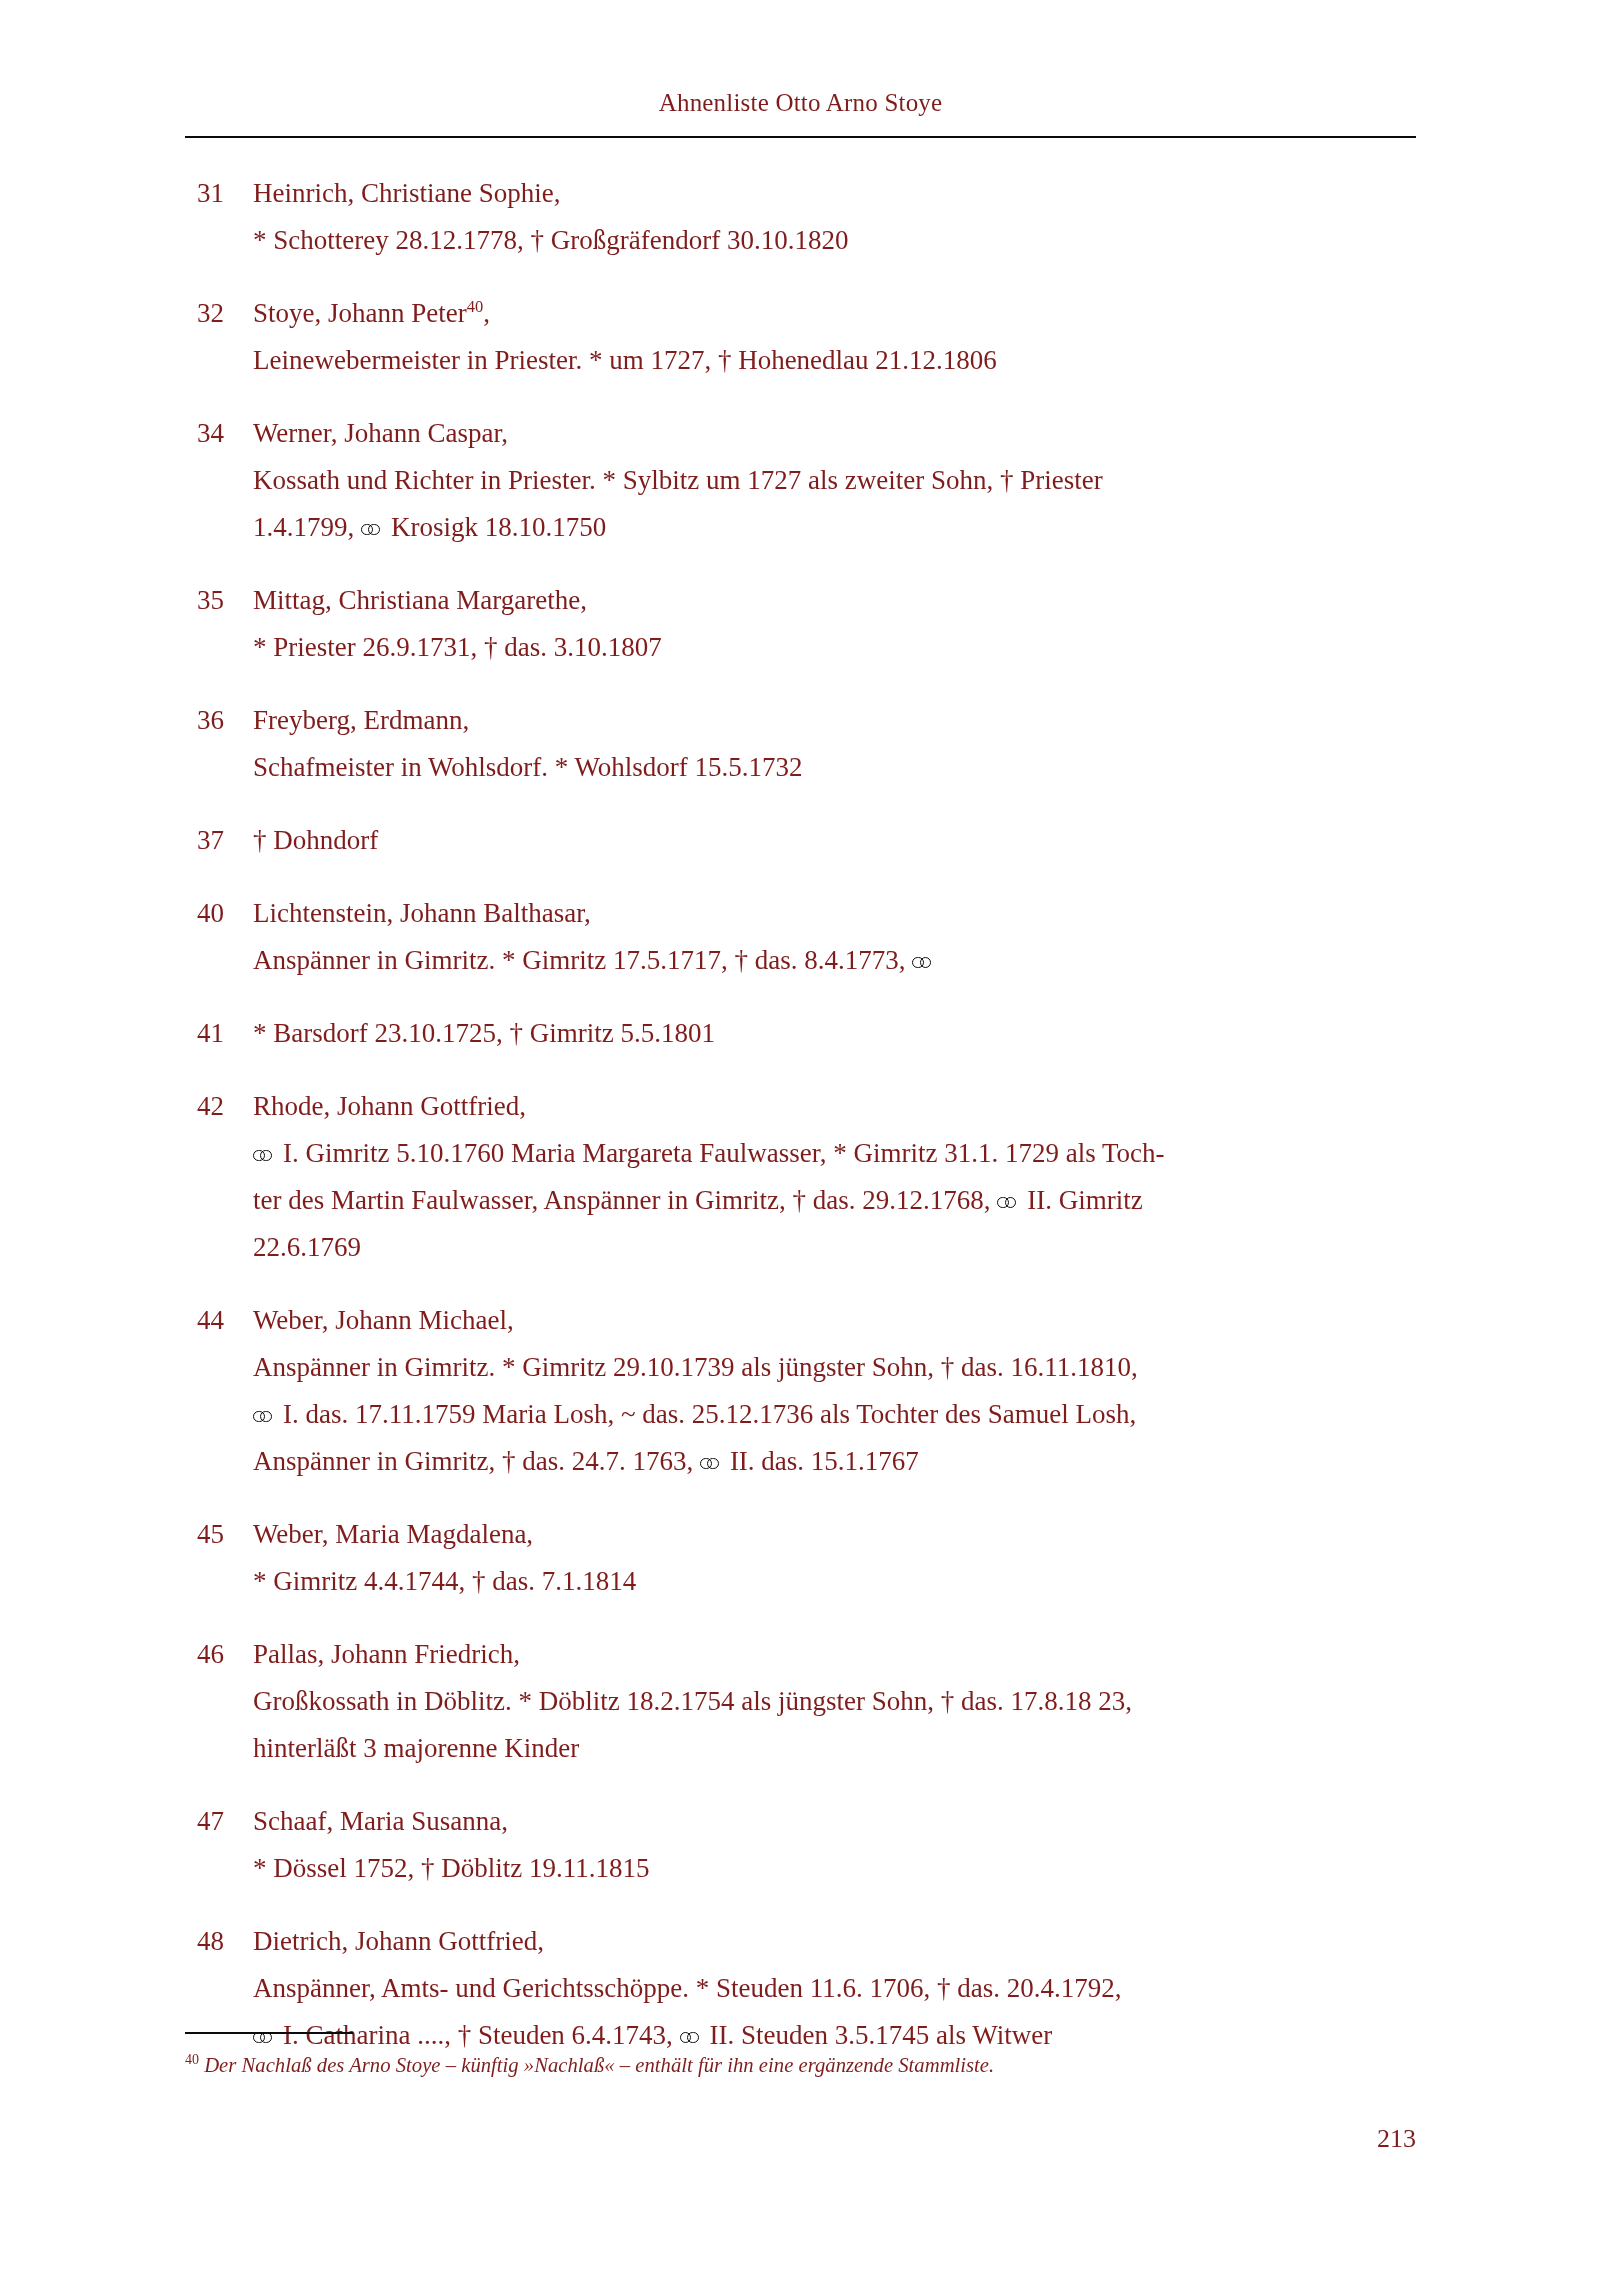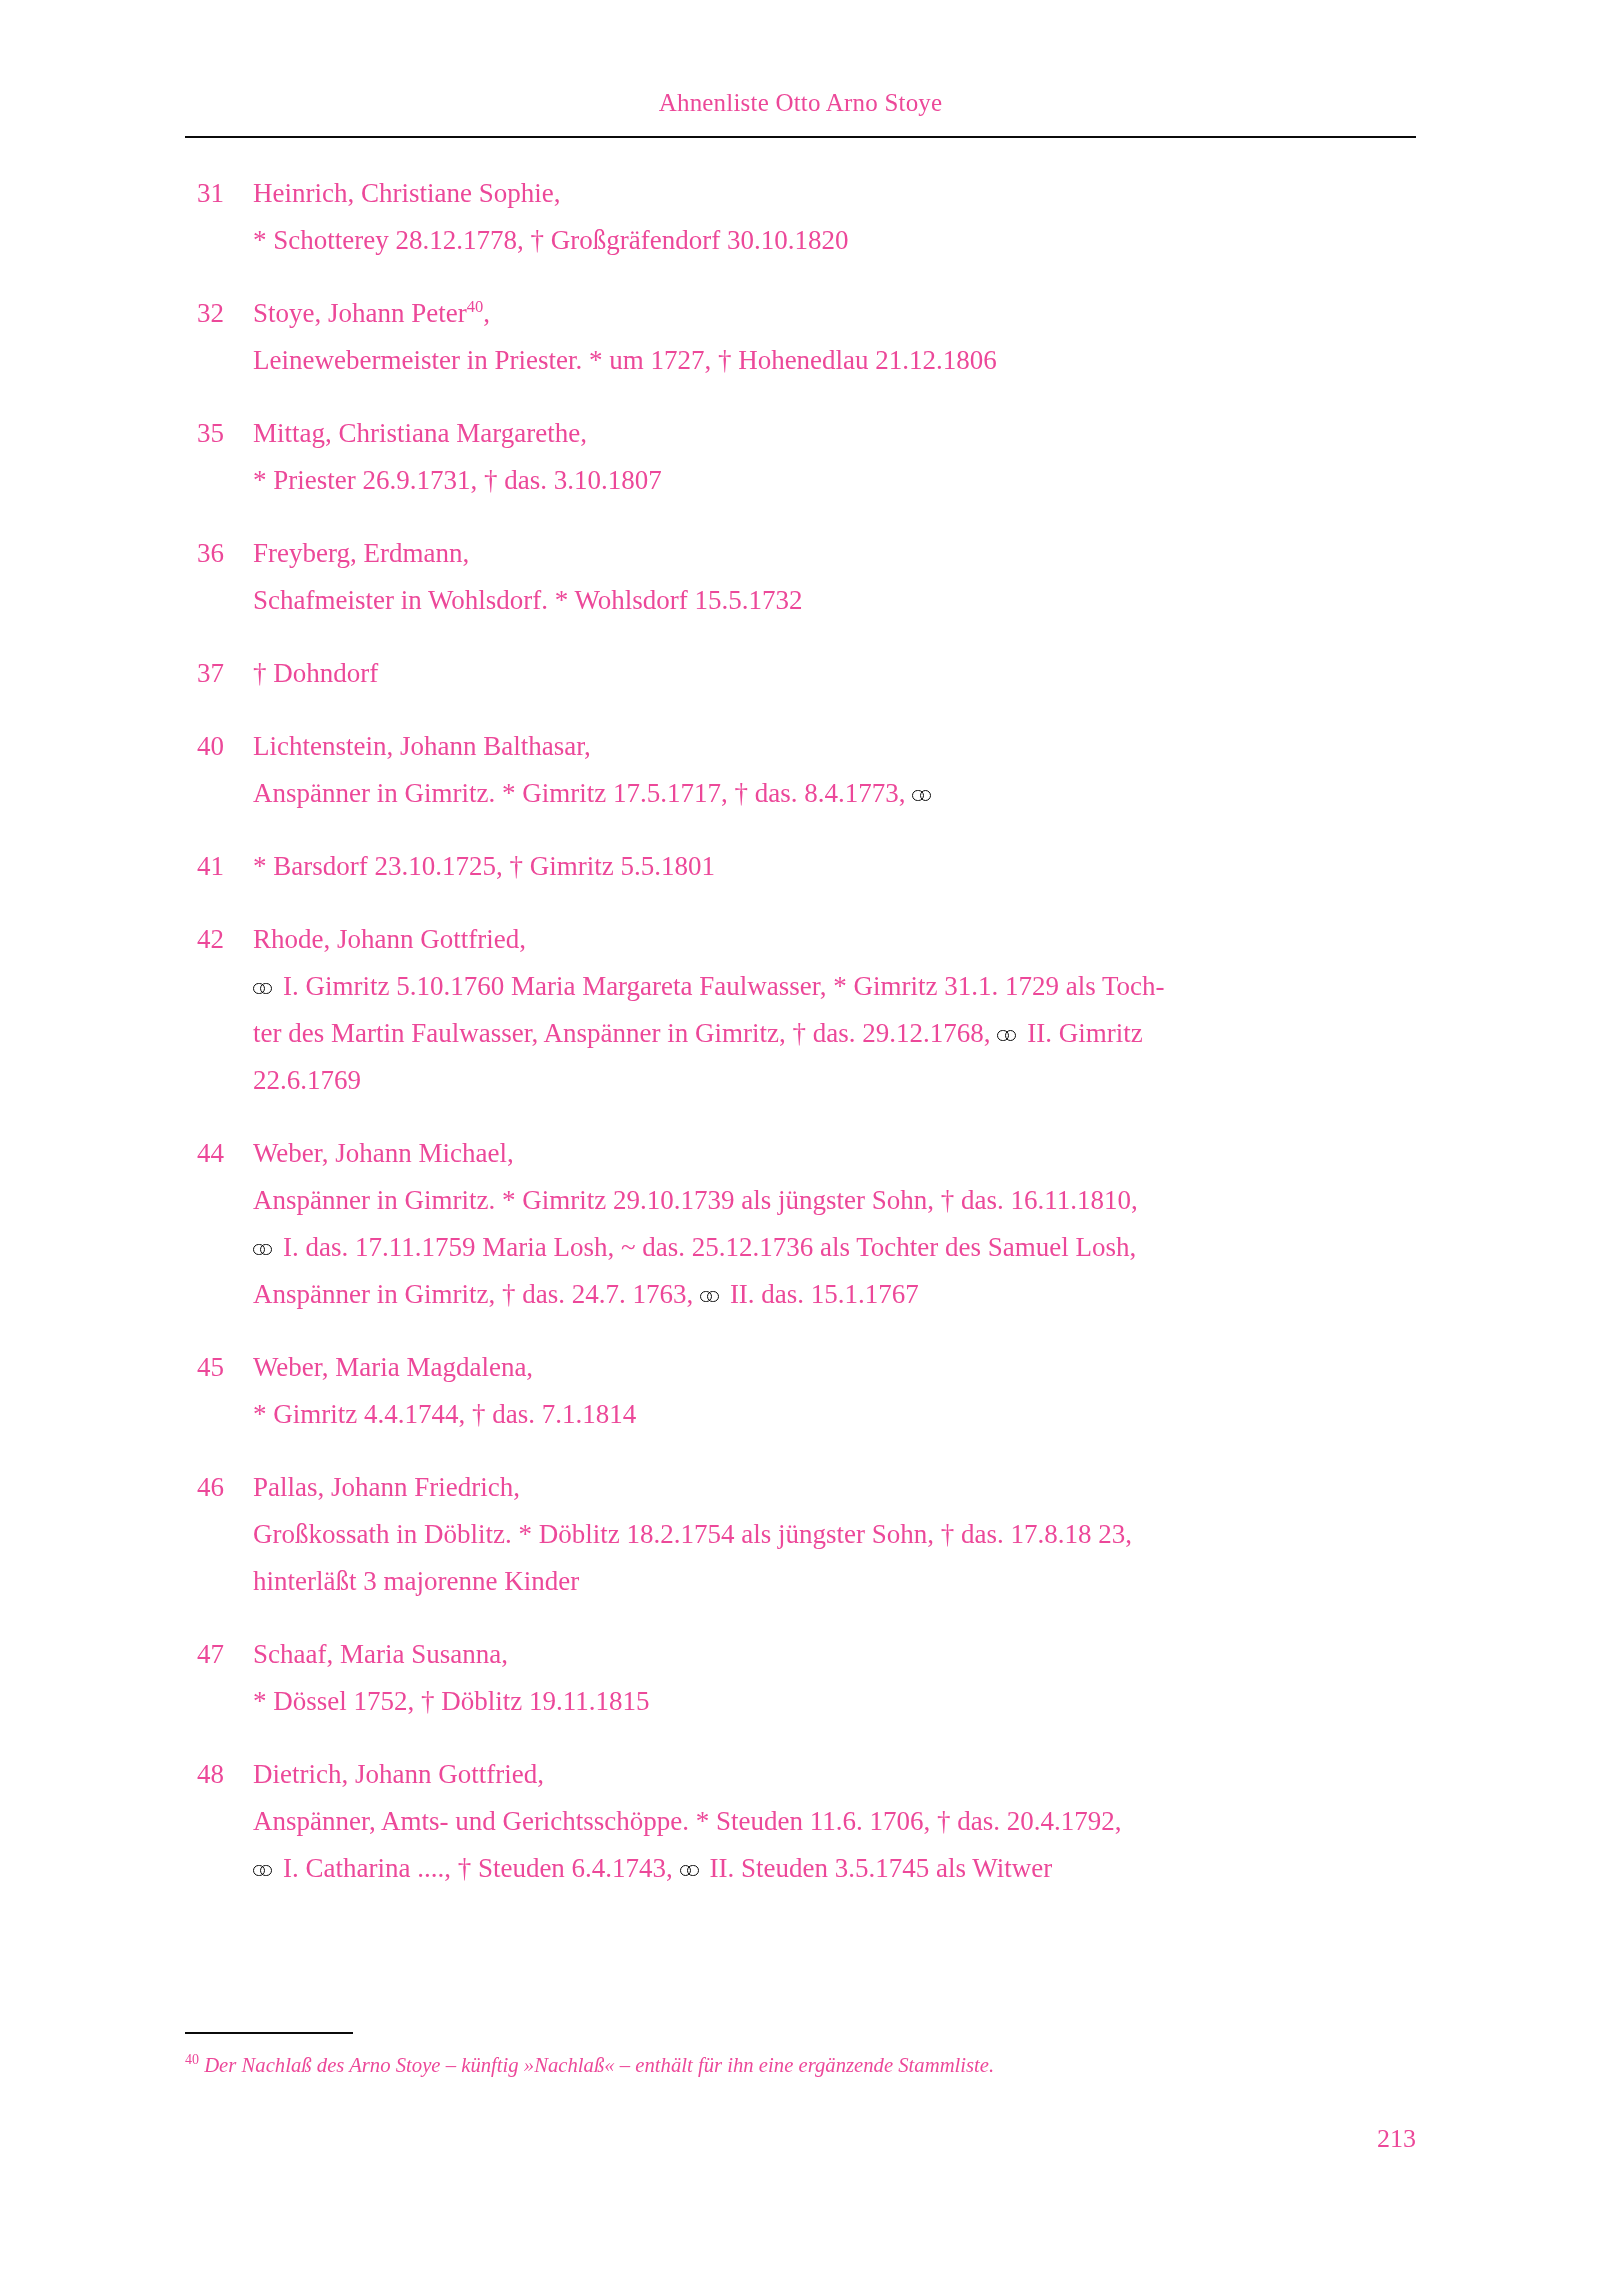--- a/index.html
+++ b/index.html
@@ -6,21 +6,21 @@
     margin: 0;
     padding: 0;
     background: #ffffff;
   }
   .page {
     position: relative;
     width: 1610px;
     height: 2295px;
     background: #ffffff;
     font-family: "Liberation Serif", "DejaVu Serif", serif;
-    color: #ec4899;
+    color: #7f1d1d;
     overflow: hidden;
   }
 
   
   .running-head {
     position: absolute;
     left: 185px;
     top: 89px;
     width: 1231px;
     text-align: center;
@@ -145,20 +145,28 @@
         </div>
       </div>
       <div class="entry">
         <div class="entry-number">32</div>
         <div class="entry-lines">
           <span class="entry-line">Stoye, Johann Peter<span class="fn-ref">40</span>,</span>
           <span class="entry-line">Leinewebermeister in Priester. * um 1727, † Hohenedlau 21.12.1806</span>
         </div>
       </div>
       <div class="entry">
+        <div class="entry-number">34</div>
+        <div class="entry-lines">
+          <span class="entry-line">Werner, Johann Caspar,</span>
+          <span class="entry-line justify">Kossath und Richter in Priester. * Sylbitz um 1727 als zweiter Sohn, † Priester</span>
+          <span class="entry-line">1.4.1799, <span class="oo"></span> Krosigk 18.10.1750</span>
+        </div>
+      </div>
+      <div class="entry">
         <div class="entry-number">35</div>
         <div class="entry-lines">
           <span class="entry-line">Mittag, Christiana Margarethe,</span>
           <span class="entry-line">* Priester 26.9.1731, † das. 3.10.1807</span>
         </div>
       </div>
       <div class="entry">
         <div class="entry-number">36</div>
         <div class="entry-lines">
           <span class="entry-line">Freyberg, Erdmann,</span>

